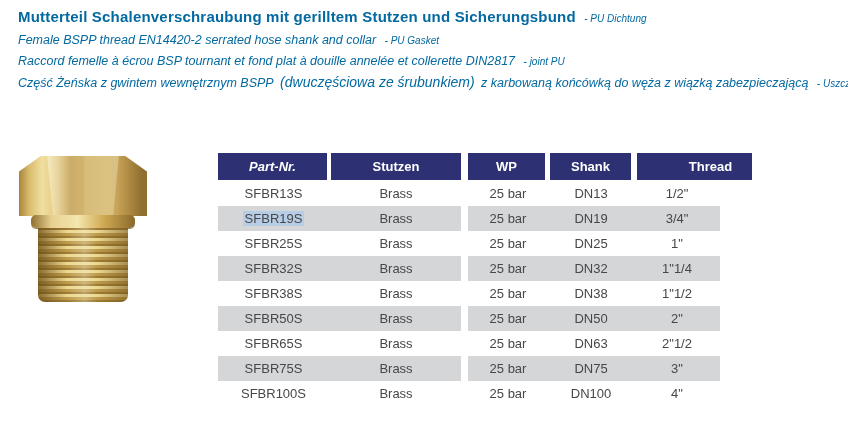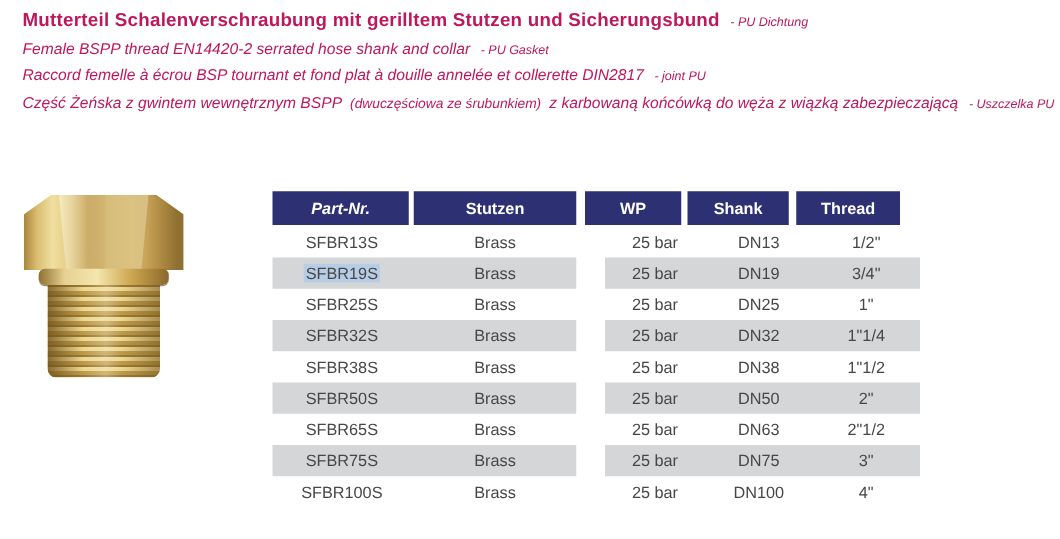--- a/index.html
+++ b/index.html
@@ -2,26 +2,26 @@
 <html><head>
 <meta charset="utf-8">
 <style>
   html,body{margin:0;padding:0;}
   body{
     width:848px;height:431px;position:relative;overflow:hidden;
     background:#ffffff;
     font-family:"Liberation Sans", sans-serif;
   }
   
-  .head-block{position:absolute;left:18px;top:7px;width:820px;color:#be185d;}
+  .head-block{position:absolute;left:18px;top:7px;width:820px;color:#0369a1;}
   .hline{white-space:nowrap;line-height:19.5px;}
   .hline .main{font-size:12.5px;font-style:italic;}
   .hline.first .main{font-size:15px;font-style:normal;font-weight:bold;letter-spacing:.2px;}
   .hline .suffix{font-size:10px;font-style:italic;margin-left:4px;}
-  .hline .paren{font-size:11px;font-style:italic;margin:0 2px;}
+  .hline .paren{font-size:14px;font-style:italic;margin:0 2px;}
   
   .photo{position:absolute;left:18px;top:156px;width:130px;height:148px;}
   .nut{position:absolute;left:1px;top:0;width:128px;height:60px;
     background:linear-gradient(90deg,#a8843c 0%,#d9bc6e 8%,#f0dfa0 18%,#e3c87e 30%,#c7a452 40%,#ecd796 52%,#d9bc6e 68%,#b9944a 82%,#8f7030 96%);
     clip-path:polygon(17% 0,83% 0,100% 26%,100% 100%,0 100%,0 26%);}
   .nut-facet{position:absolute;left:22%;top:0;width:56%;height:100%;
     background:linear-gradient(90deg,rgba(255,250,225,.55),rgba(170,130,60,.35) 50%,rgba(255,248,220,.35));
     clip-path:polygon(0 0,100% 0,92% 100%,8% 100%);}
   .collar{position:absolute;left:13px;top:59px;width:104px;height:13px;border-radius:5px;
     background:linear-gradient(90deg,#8f7030,#e7d192 20%,#f4e6ae 45%,#cfa952 70%,#8a682c);
@@ -32,23 +32,23 @@
       repeating-linear-gradient(180deg,#9c7a34 0 2px,#ecd792 2px 5px,#bd9a4a 5px 8px);}
   
   .table{position:absolute;left:218px;top:153px;}
   .thead{display:flex;height:27px;}
   .hcell{background:#2d3173;color:#ffffff;font-weight:bold;font-size:13px;
     display:flex;align-items:center;justify-content:center;}
   .h0{width:109px;margin-right:4px;font-style:italic;}
   .h1{width:130px;margin-right:7px;}
   .h2{width:77px;margin-right:5px;}
   .h3{width:81px;margin-right:6px;}
-  .h4{width:83px;}
+  .h4{width:83px;padding-left:32px;}
   .tbody{margin-top:1px;}
-  .trow{display:flex;height:25px;gap:16px;}
+  .trow{display:flex;height:25px;}
   .tblock{display:flex;align-items:center;}
   .tblock.left{width:243px;margin-right:7px;}
   .tblock.right{width:252px;}
   .trow.stripe .tblock{background:#d4d6d7;justify-content:space-between;}
   .tcell{display:flex;align-items:center;justify-content:center;
     font-size:13px;color:#474747;height:100%;}
   .c0{width:111px;margin-right:2px;}
   .c1{width:130px;}
   .c2{width:80px;}
   .c3{width:86px;}

